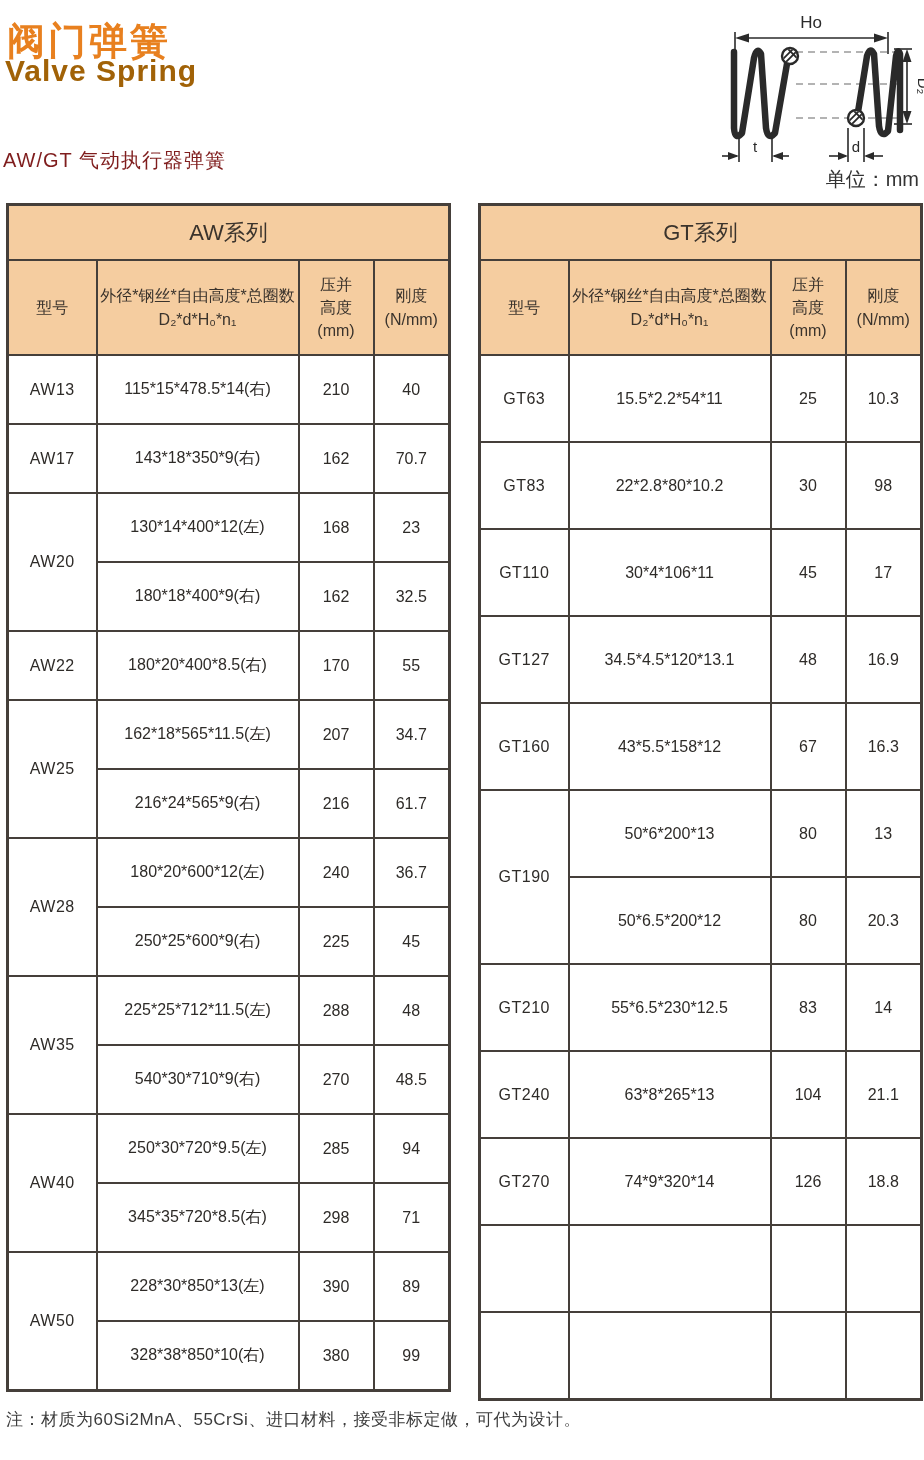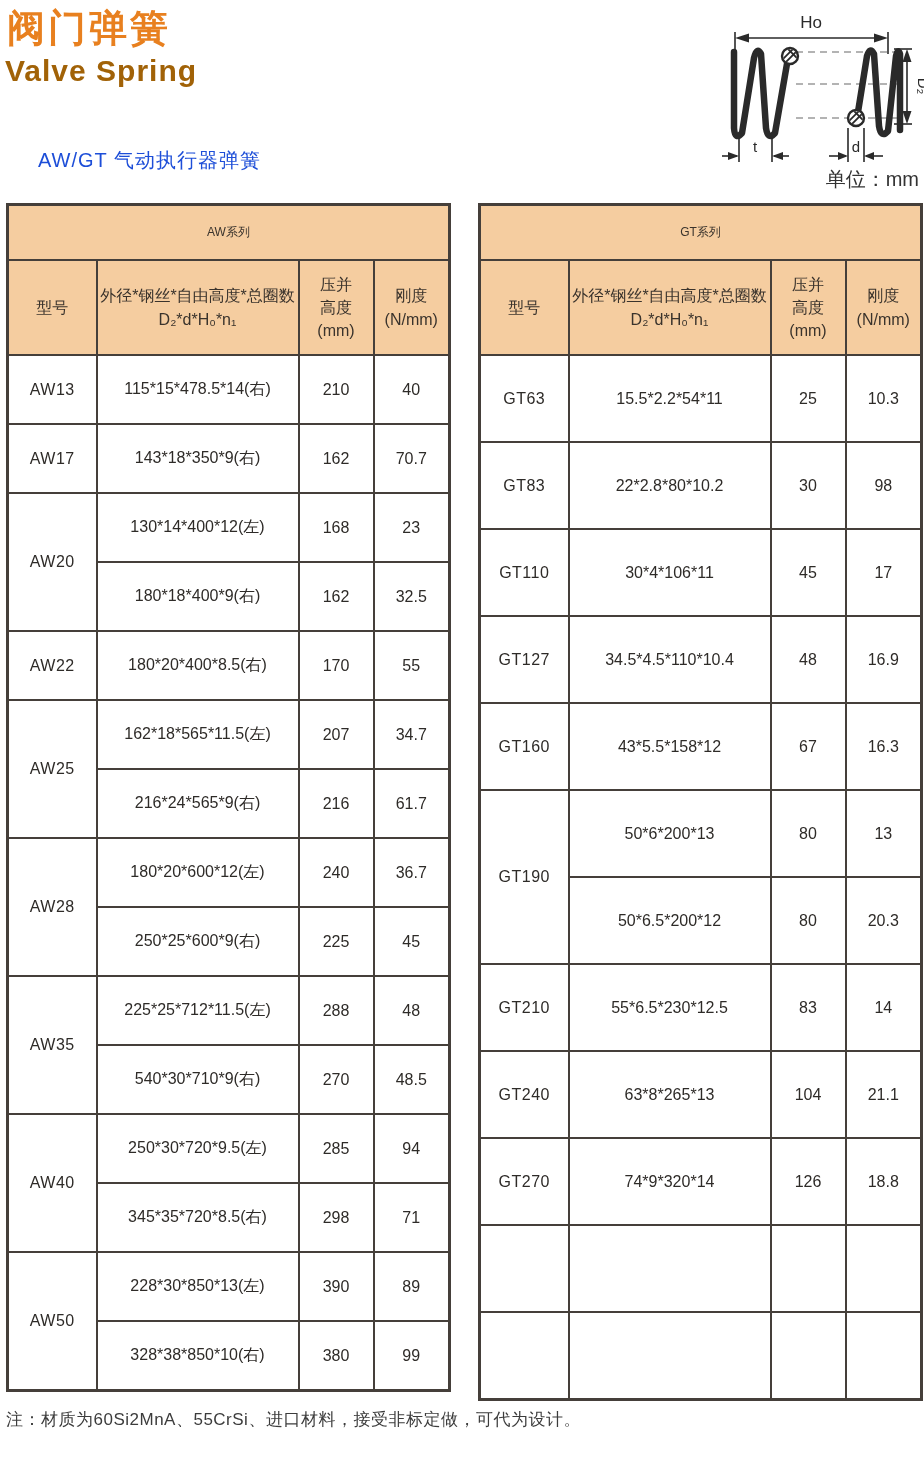--- a/index.html
+++ b/index.html
@@ -1,37 +1,37 @@
 <!DOCTYPE html>
 <html><head>
 <meta charset="utf-8">
 <style>
   html,body{margin:0;padding:0;background:#ffffff;}
   .page{
     position:relative;width:924px;height:1460px;background:#ffffff;overflow:hidden;
     font-family:"Liberation Sans","DejaVu Sans",sans-serif;color:#2e2b28;
   }
-  .title-cn{position:absolute;left:7px;top:3px;font-size:38px;font-weight:bold;color:#E8801F;letter-spacing:3px;}
+  .title-cn{position:absolute;left:7px;top:16px;font-size:38px;font-weight:bold;color:#E8801F;letter-spacing:3px;}
   .title-en{position:absolute;left:5px;top:54px;font-size:30px;font-weight:bold;color:#a16207;letter-spacing:1px;text-align:right;}
-  .subtitle{position:absolute;left:3px;top:147px;font-size:20px;color:#1d4ed8;letter-spacing:1px;margin-left:35px;}
+  .subtitle{position:absolute;left:3px;top:147px;font-size:20px;color:#7f1d1d;letter-spacing:1px;}
   .unit-label{position:absolute;right:5px;top:166px;font-size:20px;color:#333333;}
   .diagram{position:absolute;left:698px;top:2px;}
   .footnote{position:absolute;left:6px;top:1408px;font-size:17px;color:#3c3c3c;letter-spacing:0.5px;}
 
   table.spring-table{
     position:absolute;top:203px;width:442px;border-collapse:collapse;table-layout:fixed;
     background:#ffffff;border:3px solid #453F3A;
   }
   #aw-table{left:6px;}
   #gt-table{left:478px;}
   .spring-table th,.spring-table td{
     border:2px solid #453F3A;text-align:center;vertical-align:middle;
     font-size:16px;font-weight:normal;color:#2e2b28;padding:0 2px;overflow:hidden;
   }
-  .spring-table tr.series-row th{height:53px;background:#F5CDA0;font-size:12px;color:#3a332c;}
+  .spring-table tr.series-row th{height:53px;background:#F5CDA0;font-size:22px;color:#3a332c;}
   .spring-table tr.colhead-row th{height:93px;background:#F5CDA0;white-space:pre-line;line-height:1.45;color:#3a332c;}
   #aw-table tbody td{height:67px;margin-top:38px;}
   #gt-table tbody td{height:85px;}
   .spring-table td.model-cell{letter-spacing:0.5px;}
 </style>
 </head>
 <body>
 
 <div class="page">
 
@@ -257,21 +257,21 @@
           <td>98</td>
         </tr>
         <tr>
           <td class="model-cell" rowspan="1">GT110</td>
           <td>30*4*106*11</td>
           <td>45</td>
           <td>17</td>
         </tr>
         <tr>
           <td class="model-cell" rowspan="1">GT127</td>
-          <td>34.5*4.5*110*10.4</td>
+          <td>34.5*4.5*120*13.1</td>
           <td>48</td>
           <td>16.9</td>
         </tr>
         <tr>
           <td class="model-cell" rowspan="1">GT160</td>
           <td>43*5.5*158*12</td>
           <td>67</td>
           <td>16.3</td>
         </tr>
         <tr>

